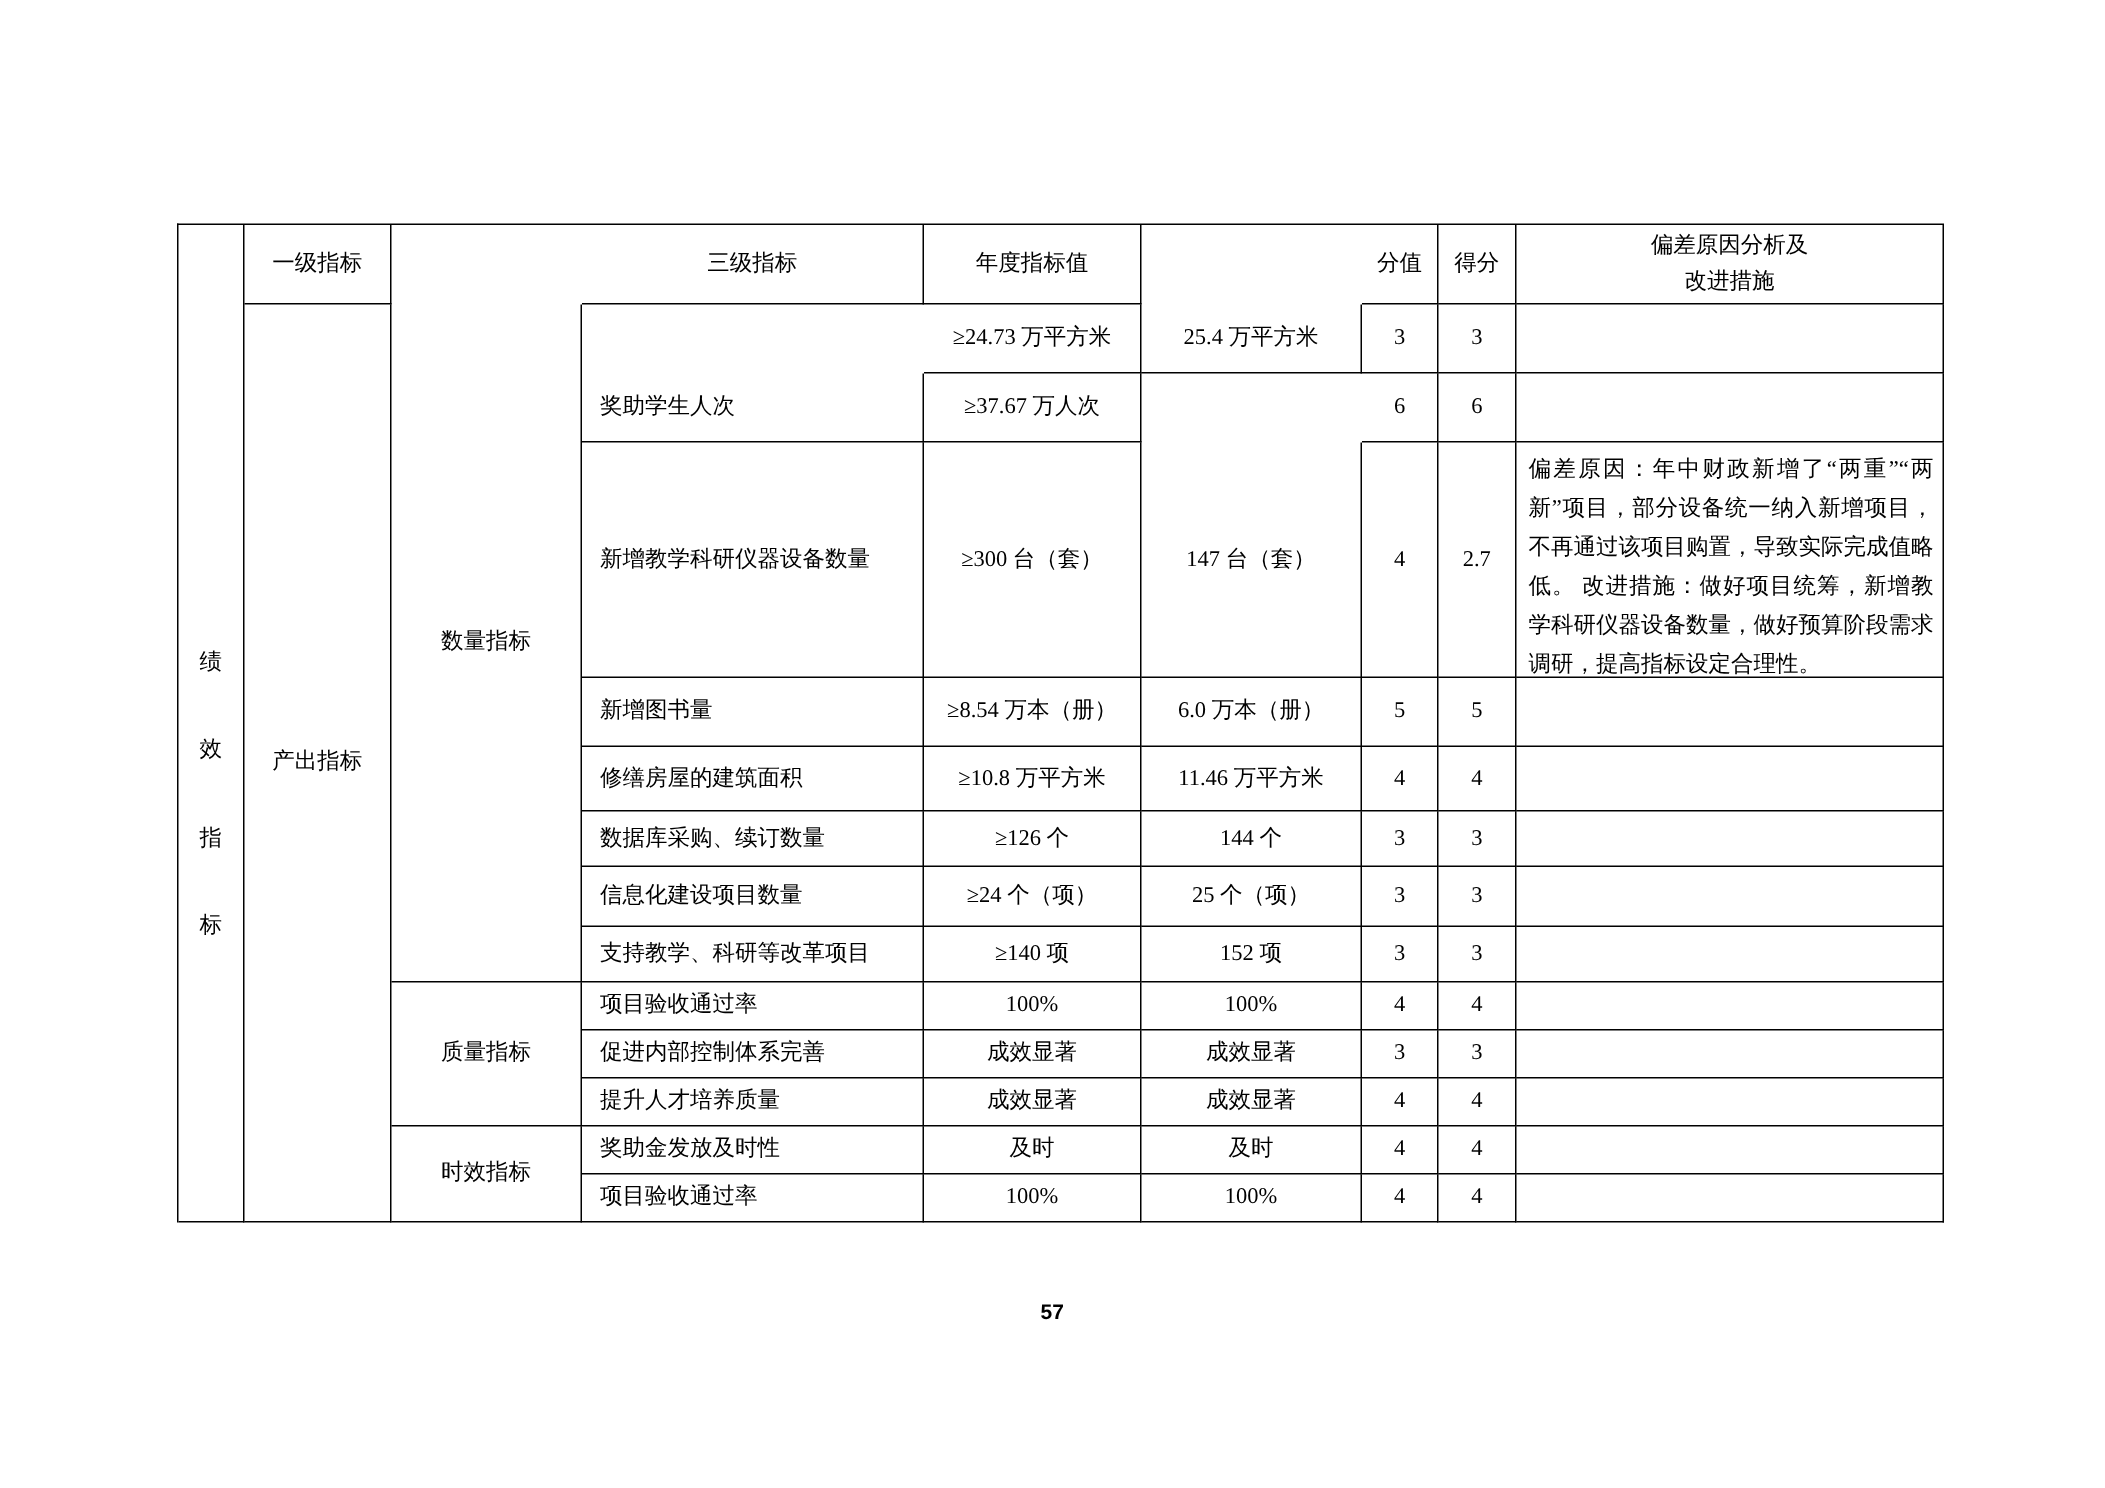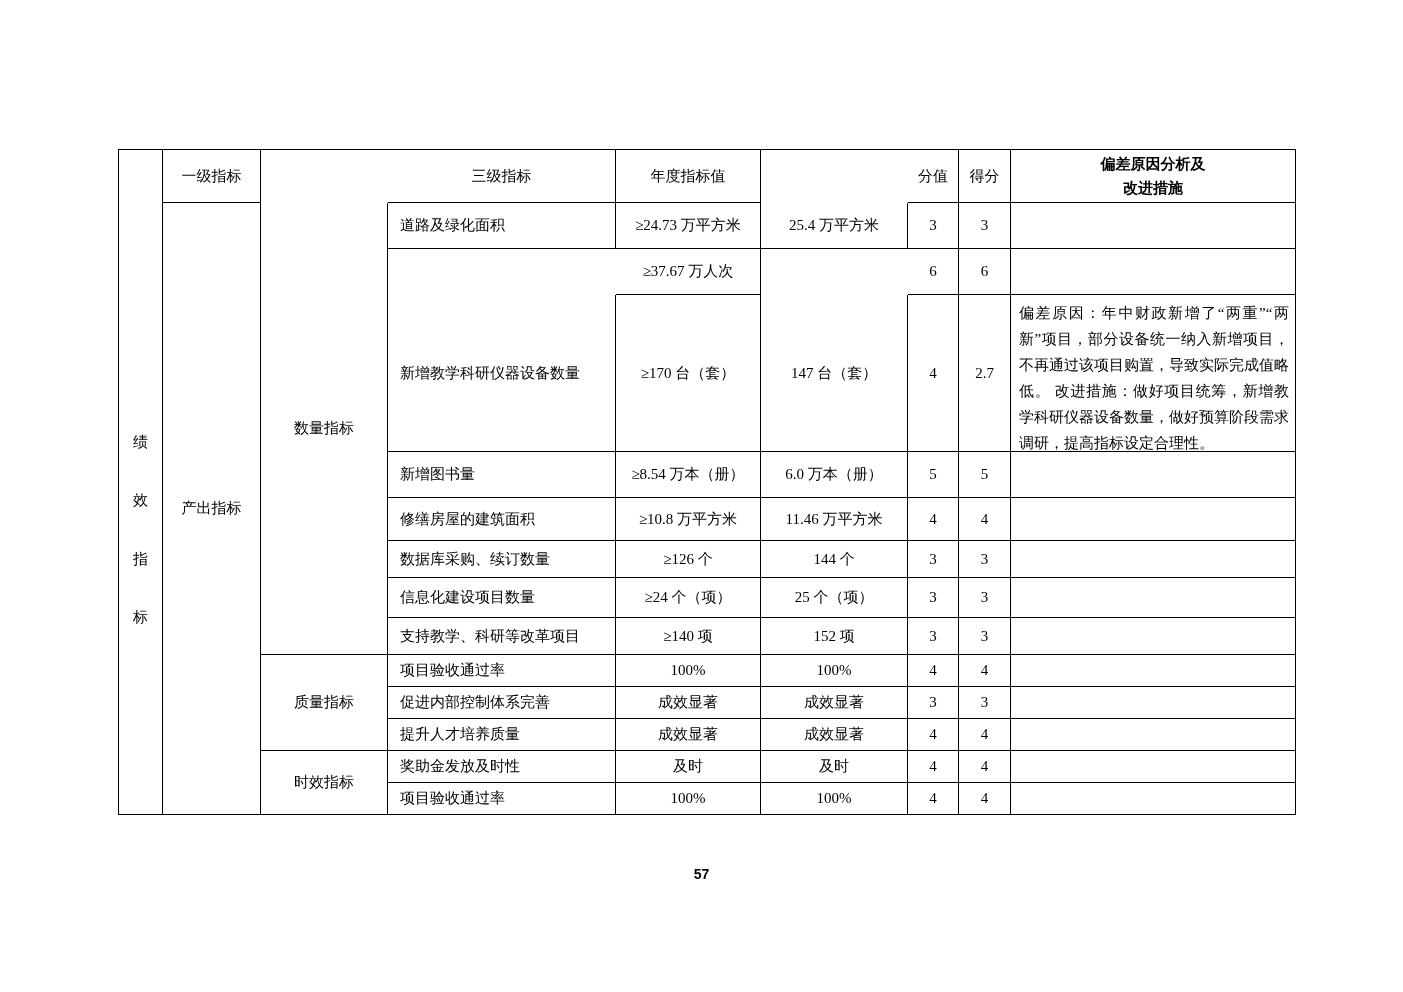--- a/index.html
+++ b/index.html
@@ -22,21 +22,21 @@
     border-right:1px solid #000; border-bottom:1px solid #000;
     display:flex; align-items:center; justify-content:center;
     font-size:15px; line-height:1.35; text-align:center;
     overflow:hidden;
   }
   .cell.left { justify-content:flex-start; padding:0 8px 0 12px; text-align:left; }
   .cell.para {
     display:block; padding:5px 6px 0 8px;
     text-align:justify; line-height:26px; font-size:15px;
   }
-  .hdr2 { flex-direction:column; line-height:24px;font-weight:bold; }
+  .hdr2 { flex-direction:column; line-height:24px; }
   .side {
     flex-direction:column; gap:38px; padding-top:95px;
     font-size:15px;
   }
   .pagenum {
     position:absolute; top:866px; left:0; width:100%;
     text-align:center; font-family:"Liberation Sans","DejaVu Sans",sans-serif;
     font-weight:bold; font-size:14px;
   }
 </style>
@@ -62,34 +62,34 @@
       <span>偏差原因分析及</span>
       <span>改进措施</span>
     </div>
 
     <div class="cell" style="grid-area:2/2/15/3">产出指标</div>
 
     <div class="cell" style="grid-area:2/3/10/4">数量指标</div>
     <div class="cell" style="grid-area:10/3/13/4">质量指标</div>
     <div class="cell" style="grid-area:13/3/15/4">时效指标</div>
 
-    <div class="cell left" style="grid-area:2/4/3/5">道路及绿化面积</div>
     <div class="cell" style="grid-area:2/5/3/6">≥24.73 万平方米</div>
     <div class="cell" style="grid-area:2/6/3/7">25.4 万平方米</div>
     <div class="cell" style="grid-area:2/7/3/8">3</div>
     <div class="cell" style="grid-area:2/8/3/9">3</div>
     <div class="cell" style="grid-area:2/9/3/10"></div>
 
+    <div class="cell left" style="grid-area:3/4/4/5">奖助学生人次</div>
     <div class="cell" style="grid-area:3/5/4/6">≥37.67 万人次</div>
     <div class="cell" style="grid-area:3/7/4/8">6</div>
     <div class="cell" style="grid-area:3/8/4/9">6</div>
     <div class="cell" style="grid-area:3/9/4/10"></div>
 
     <div class="cell left" style="grid-area:4/4/5/5">新增教学科研仪器设备数量</div>
-    <div class="cell" style="grid-area:4/5/5/6">≥170 台（套）</div>
+    <div class="cell" style="grid-area:4/5/5/6">≥300 台（套）</div>
     <div class="cell" style="grid-area:4/6/5/7">147 台（套）</div>
     <div class="cell" style="grid-area:4/7/5/8">4</div>
     <div class="cell" style="grid-area:4/8/5/9">2.7</div>
     <div class="cell para" style="grid-area:4/9/5/10">偏差原因：年中财政新增了“两重”“两新”项目，部分设备统一纳入新增项目，不再通过该项目购置，导致实际完成值略低。 改进措施：做好项目统筹，新增教学科研仪器设备数量，做好预算阶段需求调研，提高指标设定合理性。</div>
 
     <div class="cell left" style="grid-area:5/4/6/5">新增图书量</div>
     <div class="cell" style="grid-area:5/5/6/6">≥8.54 万本（册）</div>
     <div class="cell" style="grid-area:5/6/6/7">6.0 万本（册）</div>
     <div class="cell" style="grid-area:5/7/6/8">5</div>
     <div class="cell" style="grid-area:5/8/6/9">5</div>

